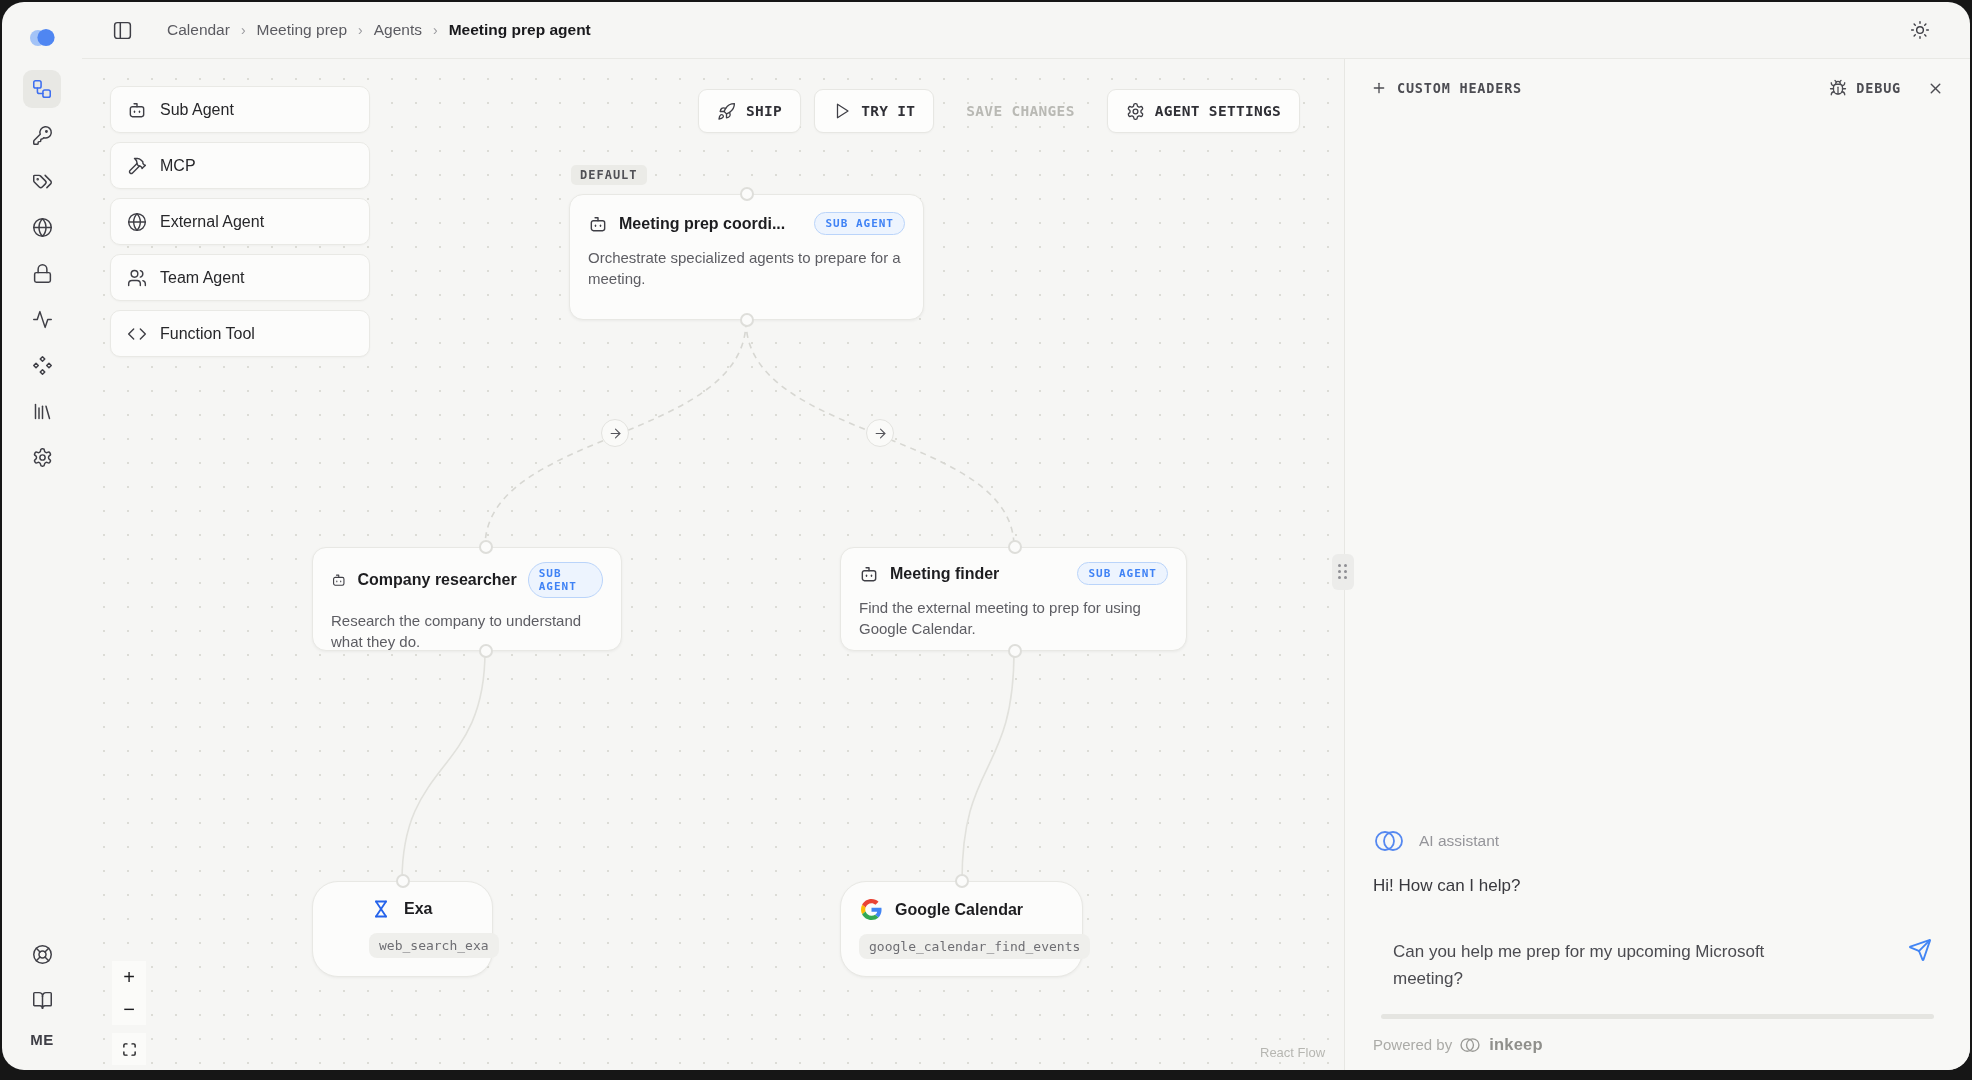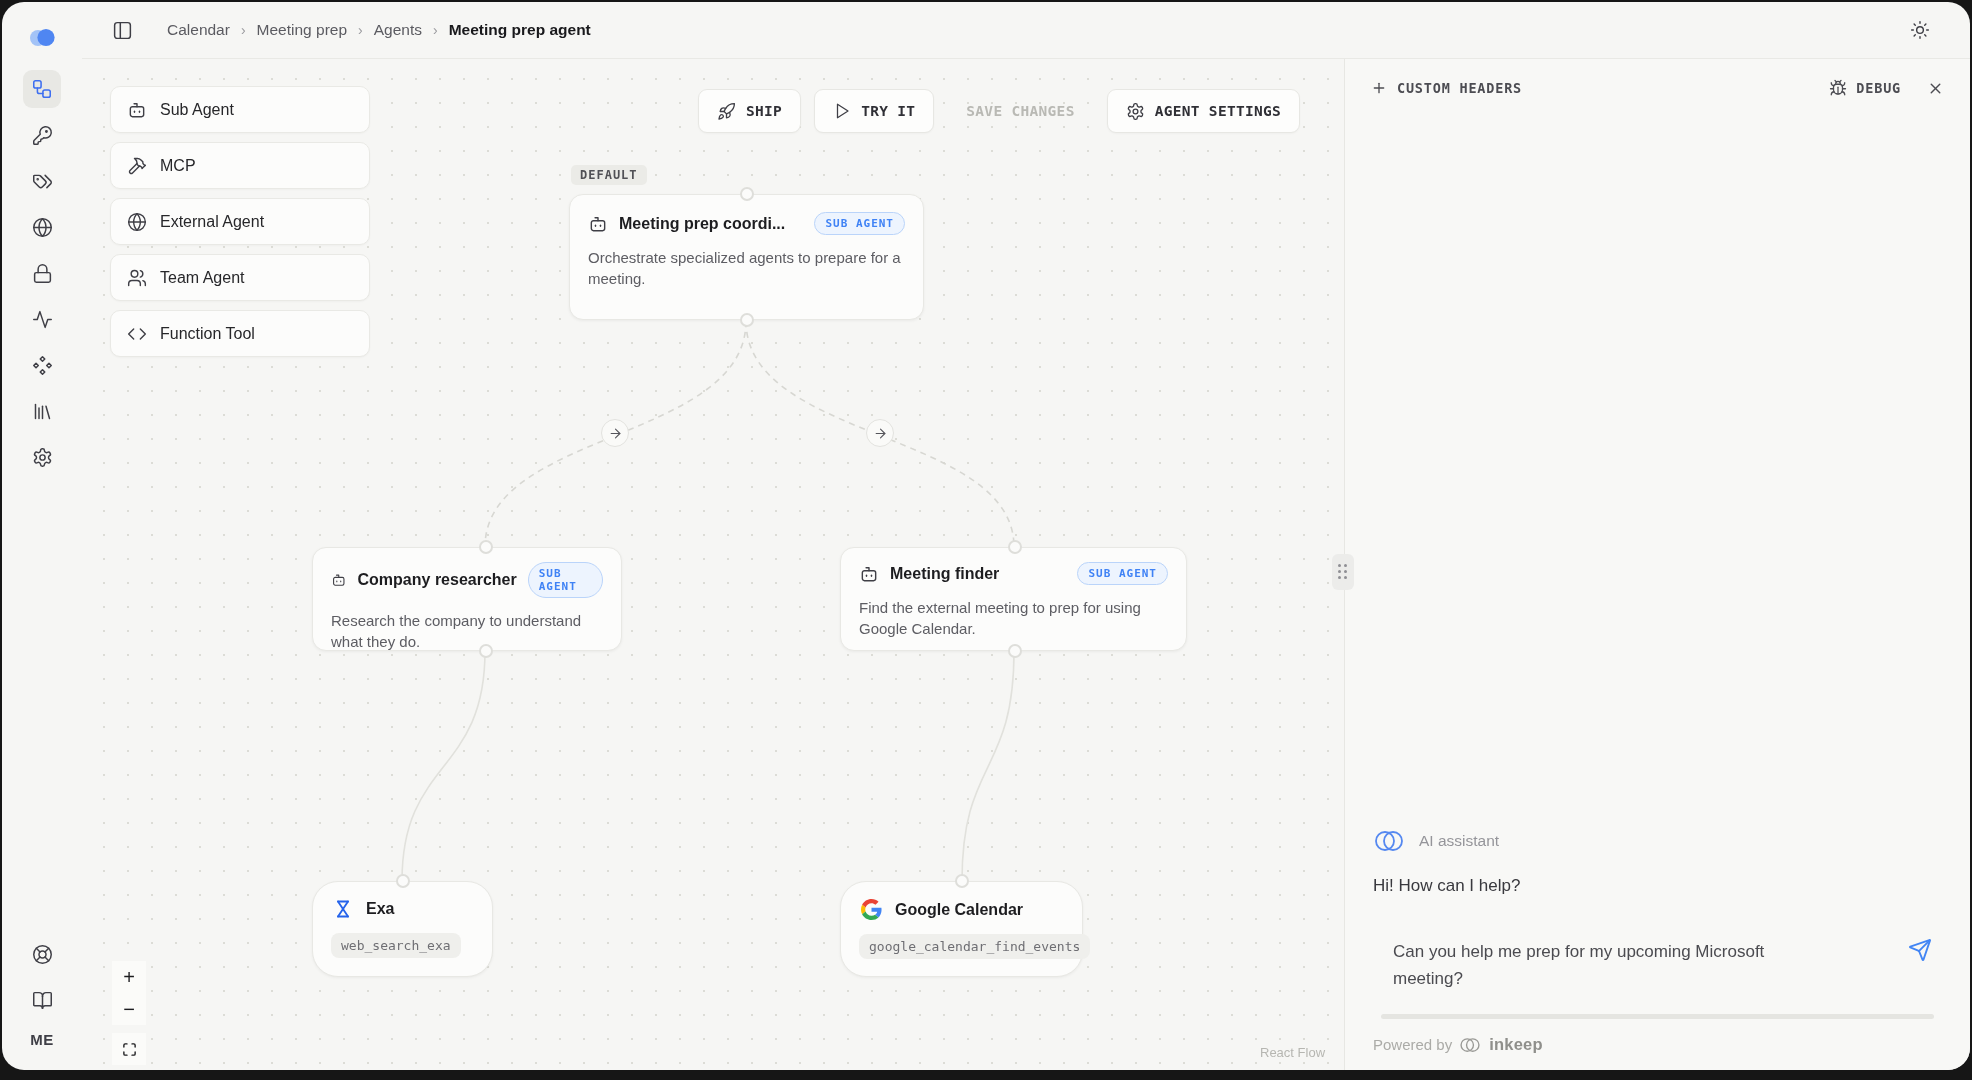--- a/index.html
+++ b/index.html
@@ -364,21 +364,21 @@
             <path d="M9 13.5v1.2"></path>
             <path d="M15 13.5v1.2"></path>
           </svg>
         <span class="node-title">Meeting finder</span>
         <span class="badge">SUB AGENT</span>
       </div>
       <div class="node-desc">Find the external meeting to prep for using Google Calendar.</div>
       <div class="handle" style="left:167px; bottom:-8px;"></div>
     </div>
 
-    <div class="node tool" style="left:230px; top:822px; width:181px; height:96px;">
+    <div class="node tool" style="left:230px; top:822px; width:181px; height:96px;padding-left:38px;">
       <div class="handle" style="left:83px; top:-8px;"></div>
       <div class="tool-head">
         <svg width="20" height="20" viewBox="0 0 24 24" style="stroke:#2563eb; stroke-width:2.2; fill:none; stroke-linecap:round; stroke-linejoin:round;">
             <path d="M6 3h12"></path>
             <path d="M6 21h12"></path>
             <path d="M6 3l12 18"></path>
             <path d="M18 3 6 21"></path>
           </svg>
         <span class="node-title">Exa</span>
       </div>

